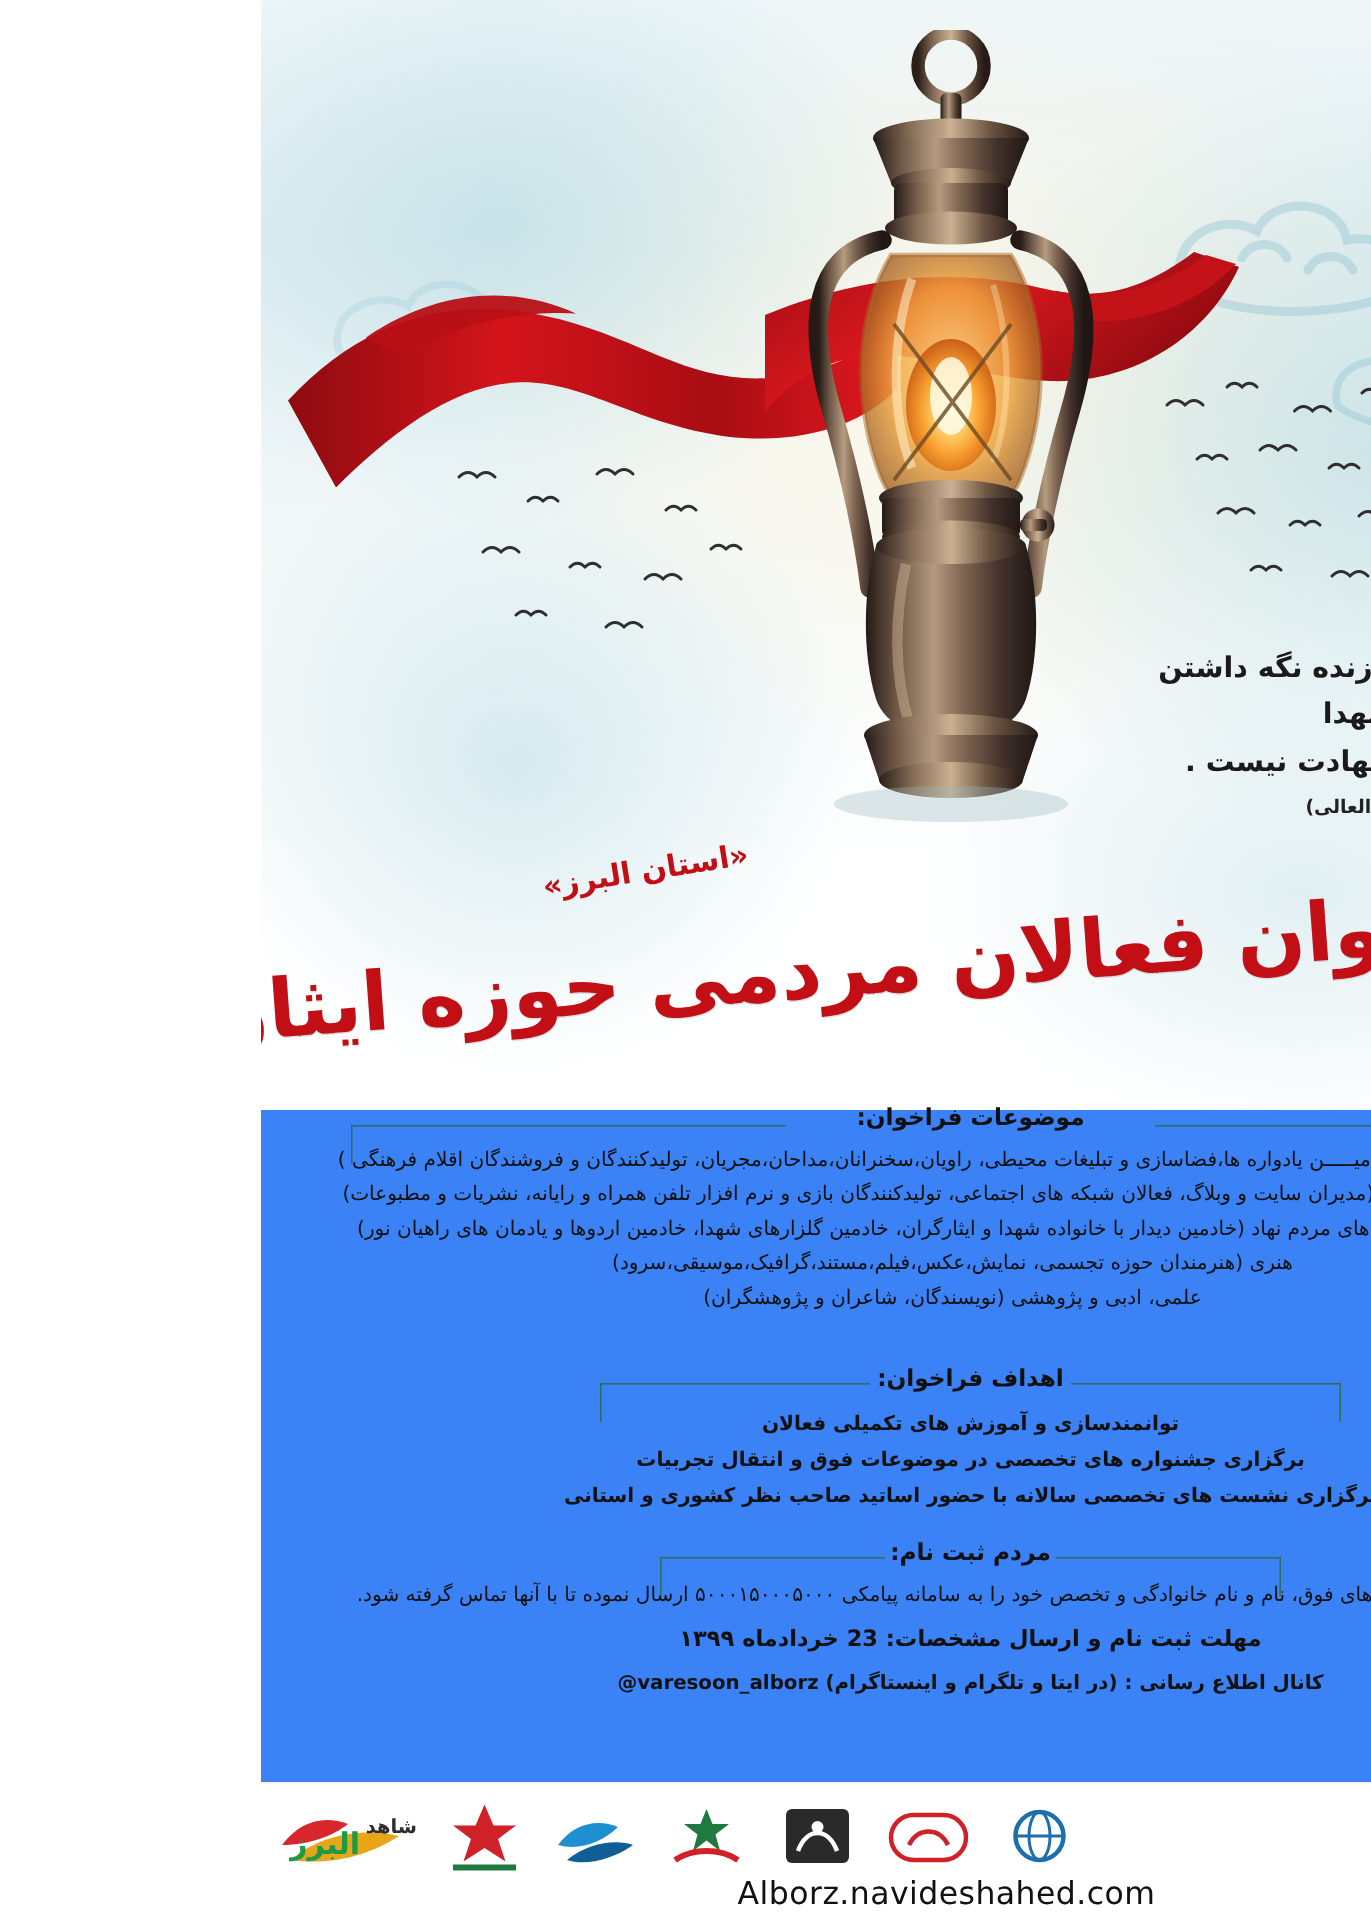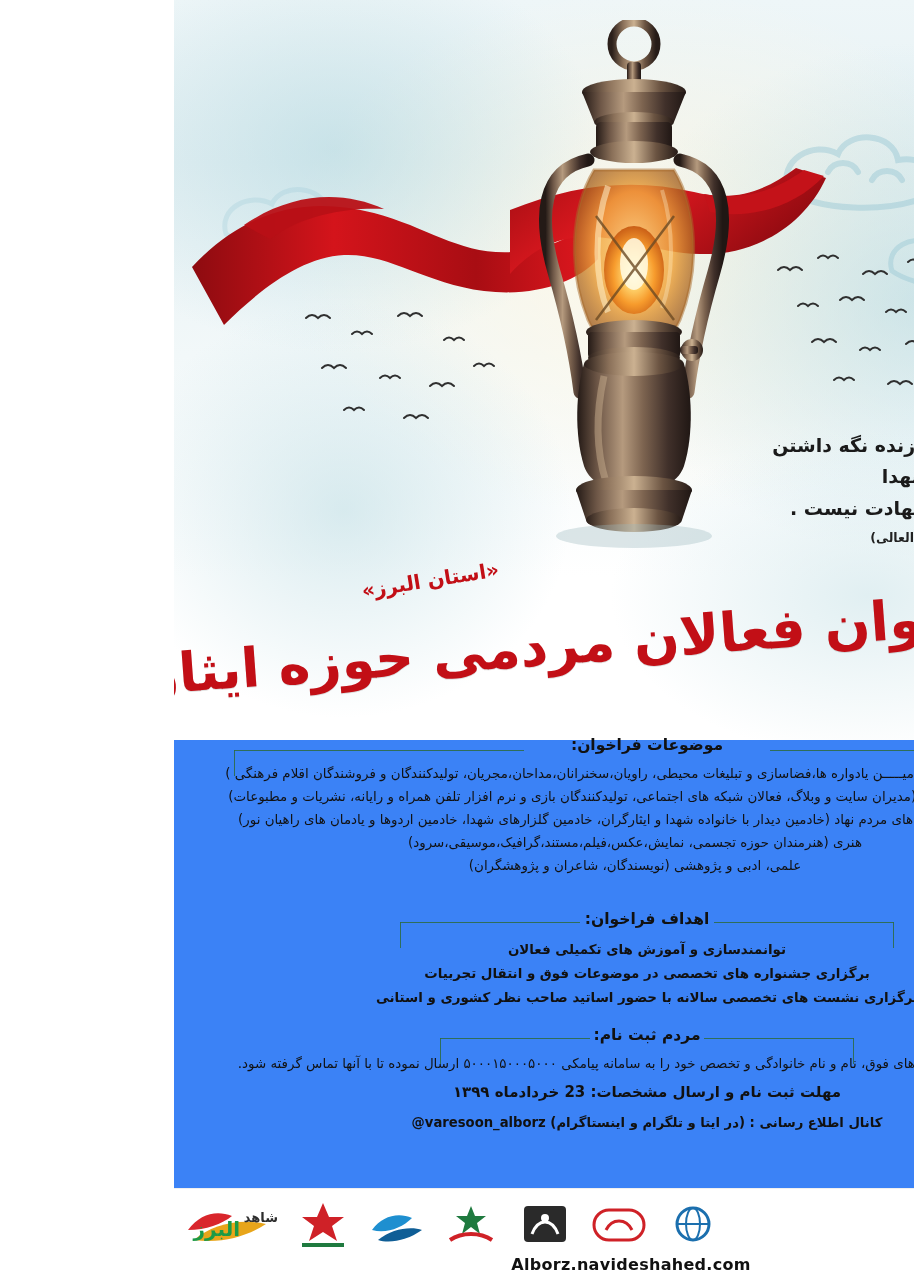--- a/index.html
+++ b/index.html
@@ -168,22 +168,22 @@
     background: #ffffff;
   }
   .footer-sep {
     position:absolute; left:0; top:0; width:914px; height:1px; background: rgba(0,0,0,0.06);
   }
   .url {
     position: absolute;
     left: 50%;
     transform: translateX(-50%);
     bottom: 6px;
-    font-size: 16px;
-    font-weight: 700;
+    font-size: 21px;
+    font-weight: 400;
     color: #111;
     direction: ltr;
     letter-spacing: .3px;
   }
   .brand-right {
     position: absolute;
     right: 12px;
     top: 4px;
     width: 150px;
     text-align: center;

